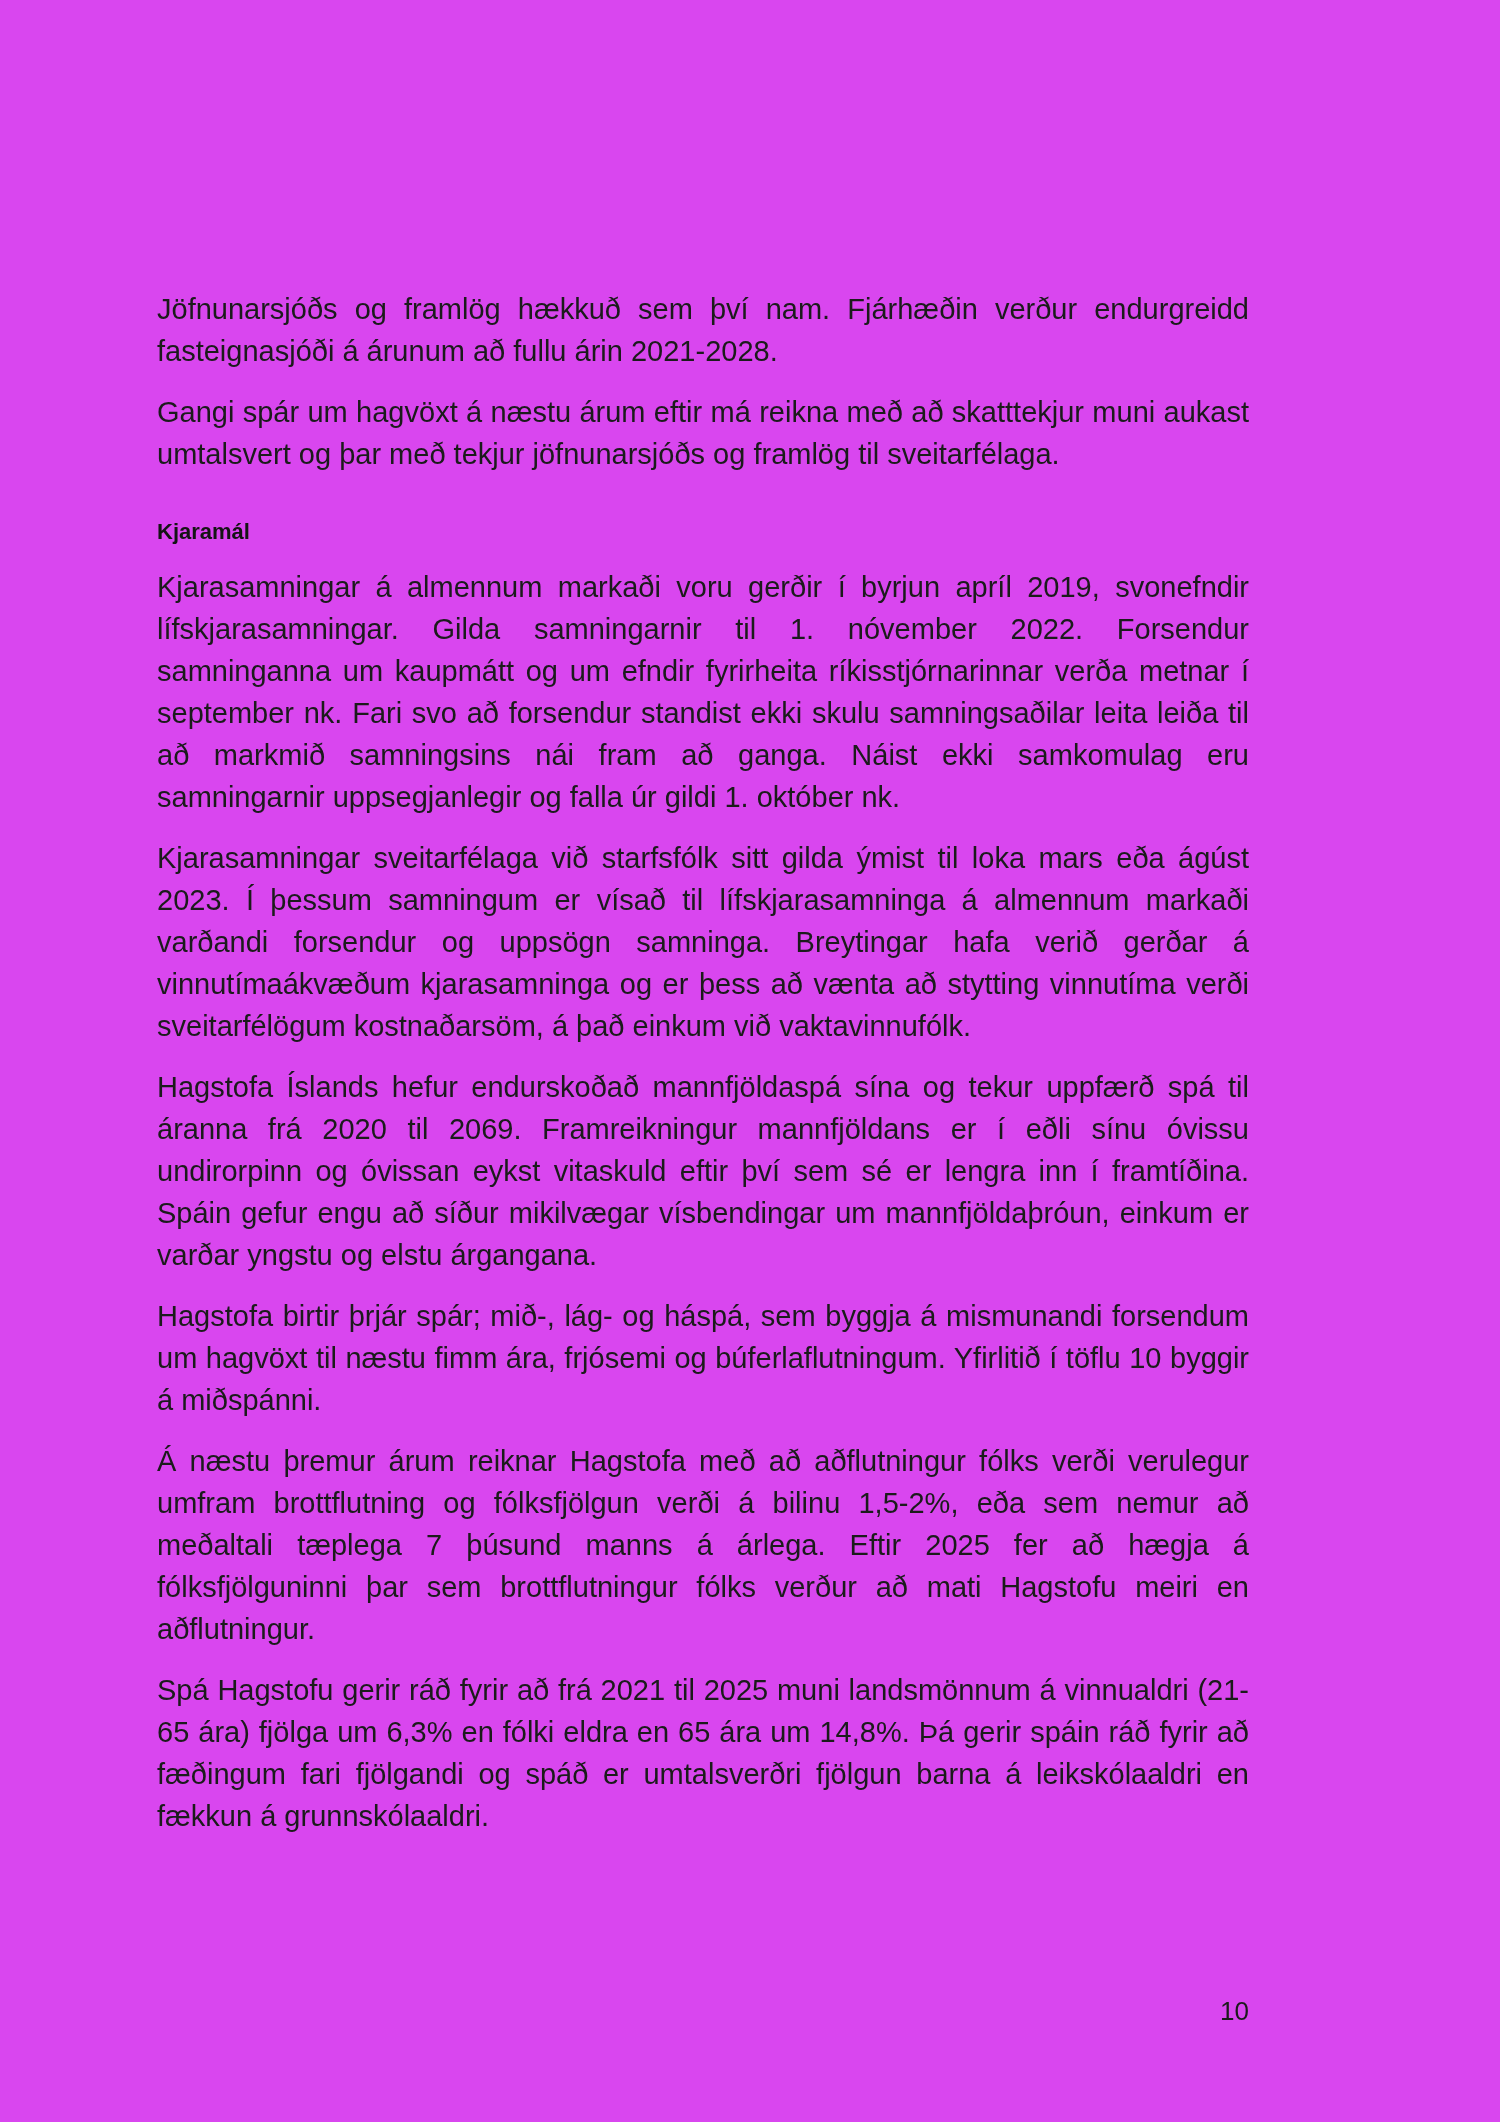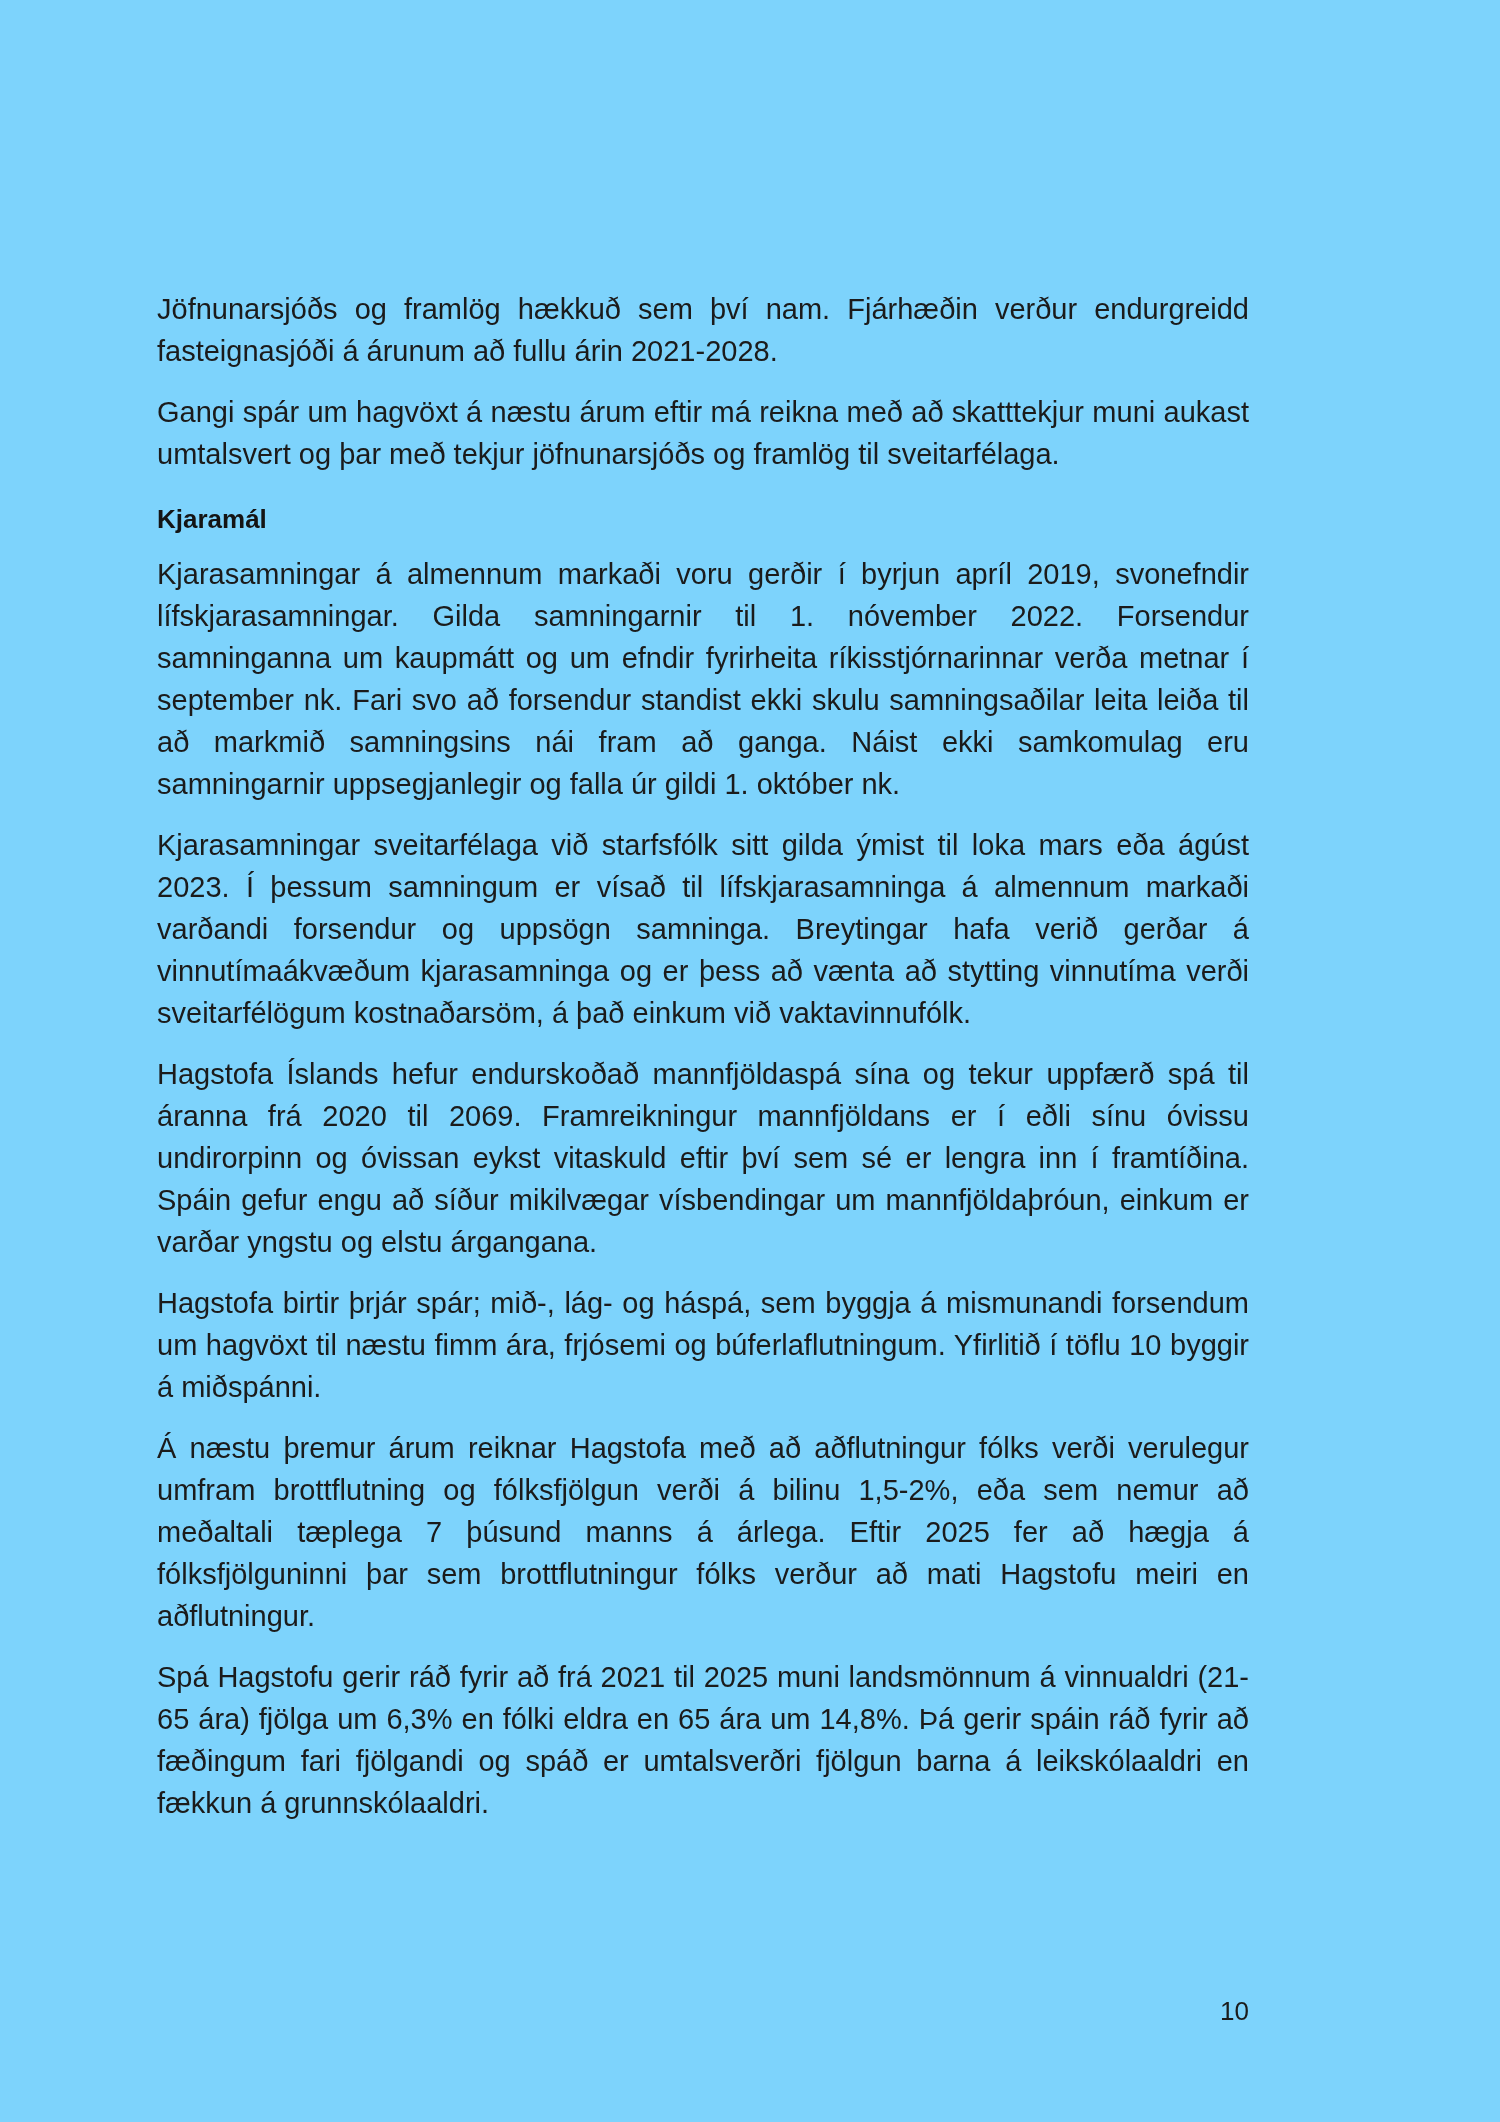--- a/index.html
+++ b/index.html
@@ -4,44 +4,44 @@
 <style>
   html, body {
     margin: 0;
     padding: 0;
     background: #ffffff;
   }
   .page {
     position: relative;
     width: 1500px;
     height: 2122px;
-    background: #7dd3fc;
+    background: #d946ef;
     font-family: "Liberation Sans", "DejaVu Sans", sans-serif;
     color: #1b1b1b;
     box-sizing: border-box;
     overflow: hidden;
   }
   .content {
     position: absolute;
     top: 288px;
     left: 157px;
     width: 1092px;
   }
   .para {
     font-size: 29px;
     line-height: 42px;
     margin: 0 0 19px 0;
     text-align: justify;
     text-justify: inter-word;
   }
   .heading {
-    font-size: 26px;
+    font-size: 22px;
     line-height: 34px;
     font-weight: 700;
-    margin: 27px 0 17px 0;
+    margin: 40px 0 17px 0;
     text-align: left;
     color: #141414;
   }
   .heading:first-child,
   .para:first-child {
     margin-top: 0;
   }
   .footer {
     position: absolute;
     top: 1996px;

